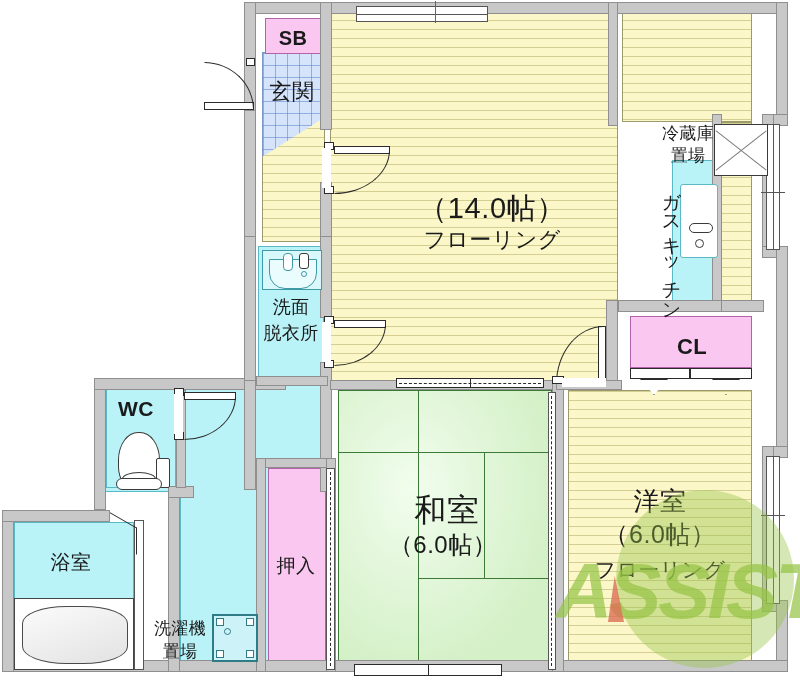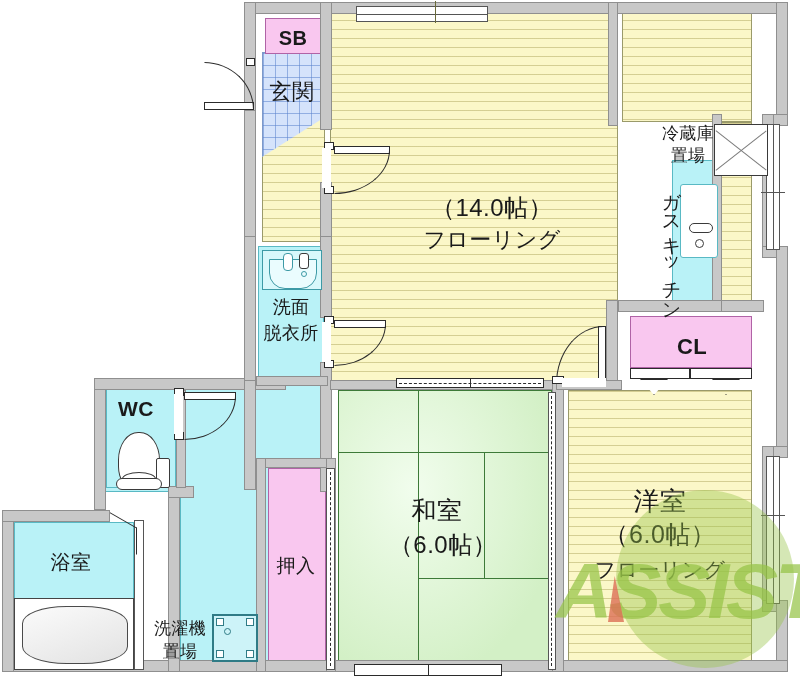--- a/index.html
+++ b/index.html
@@ -287,24 +287,24 @@
   <div class="tub" style="left:22px;top:606px;width:104px;height:56px;"></div>
 
   <div class="wm" style="left:212px;top:614px;width:42px;height:44px;">
     <i style="left:2px;top:2px;"></i>
     <i style="right:2px;top:2px;"></i>
     <i style="left:2px;bottom:2px;"></i>
     <i style="right:2px;bottom:2px;"></i>
     <div class="dot" style="left:10px;top:12px;"></div>
   </div>
 
-  <div class="lbl ctr" style="left:492px;top:208px;font-size:24px;">（14.0帖）</div>
+  <div class="lbl ctr" style="left:492px;top:208px;font-size:29px;">（14.0帖）</div>
   <div class="lbl ctr" style="left:492px;top:240px;font-size:22px;">フローリング</div>
 
-  <div class="lbl ctr" style="left:437px;top:511px;font-size:25px;">和室</div>
+  <div class="lbl ctr" style="left:447px;top:511px;font-size:32px;">和室</div>
   <div class="lbl ctr" style="left:443px;top:545px;font-size:24px;">（6.0帖）</div>
 
   <div class="lbl ctr" style="left:660px;top:501px;font-size:26px;">洋室</div>
   <div class="lbl ctr" style="left:660px;top:535px;font-size:25px;">（6.0帖）</div>
   <div class="lbl ctr" style="left:660px;top:570px;font-size:21px;">フローリング</div>
 
   <div class="lbl ctr" style="left:292px;top:92px;font-size:22px;">玄関</div>
   <div class="lbl ctr" style="left:293px;top:39px;font-size:20px;font-weight:600;">SB</div>
   <div class="lbl ctr" style="left:692px;top:347px;font-size:22px;font-weight:600;">CL</div>
   <div class="lbl ctr" style="left:296px;top:566px;font-size:19px;">押入</div>

